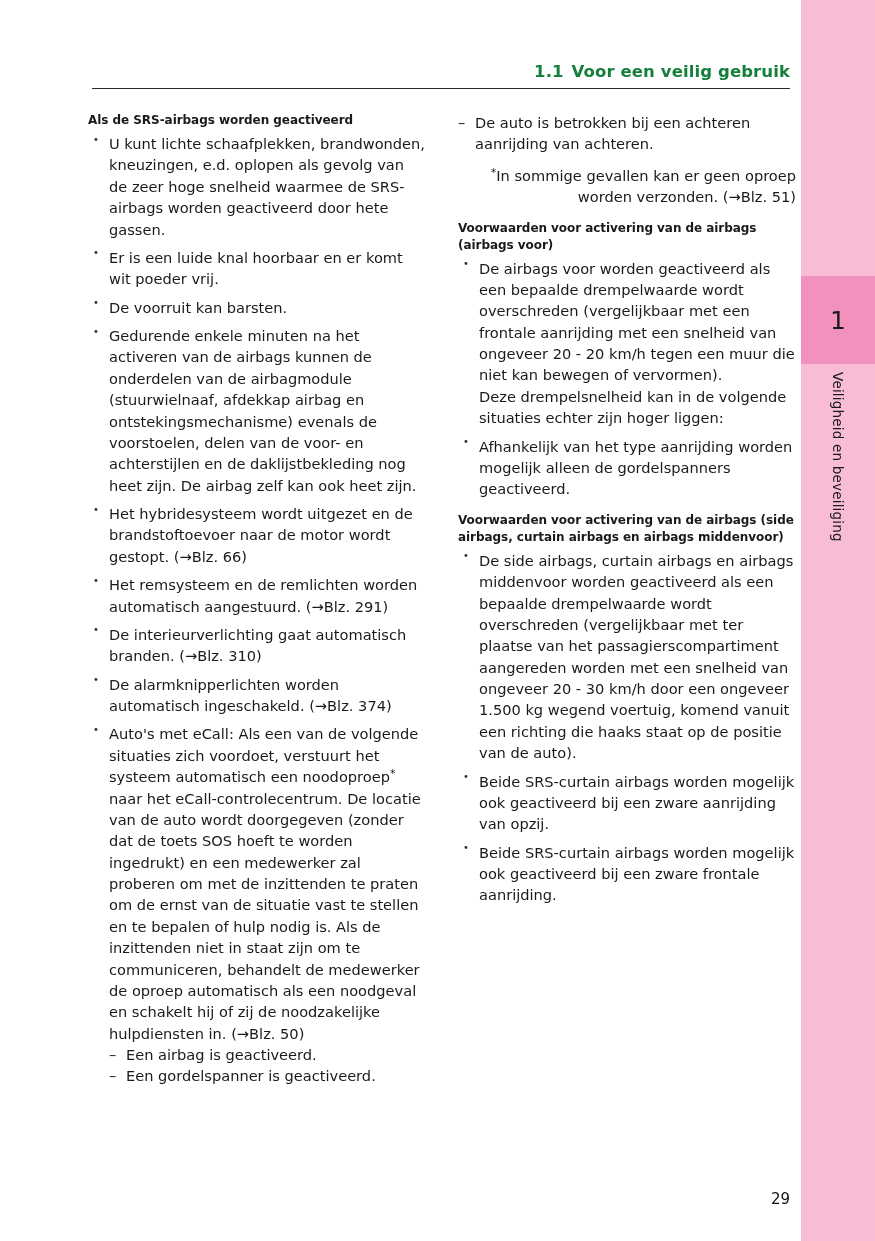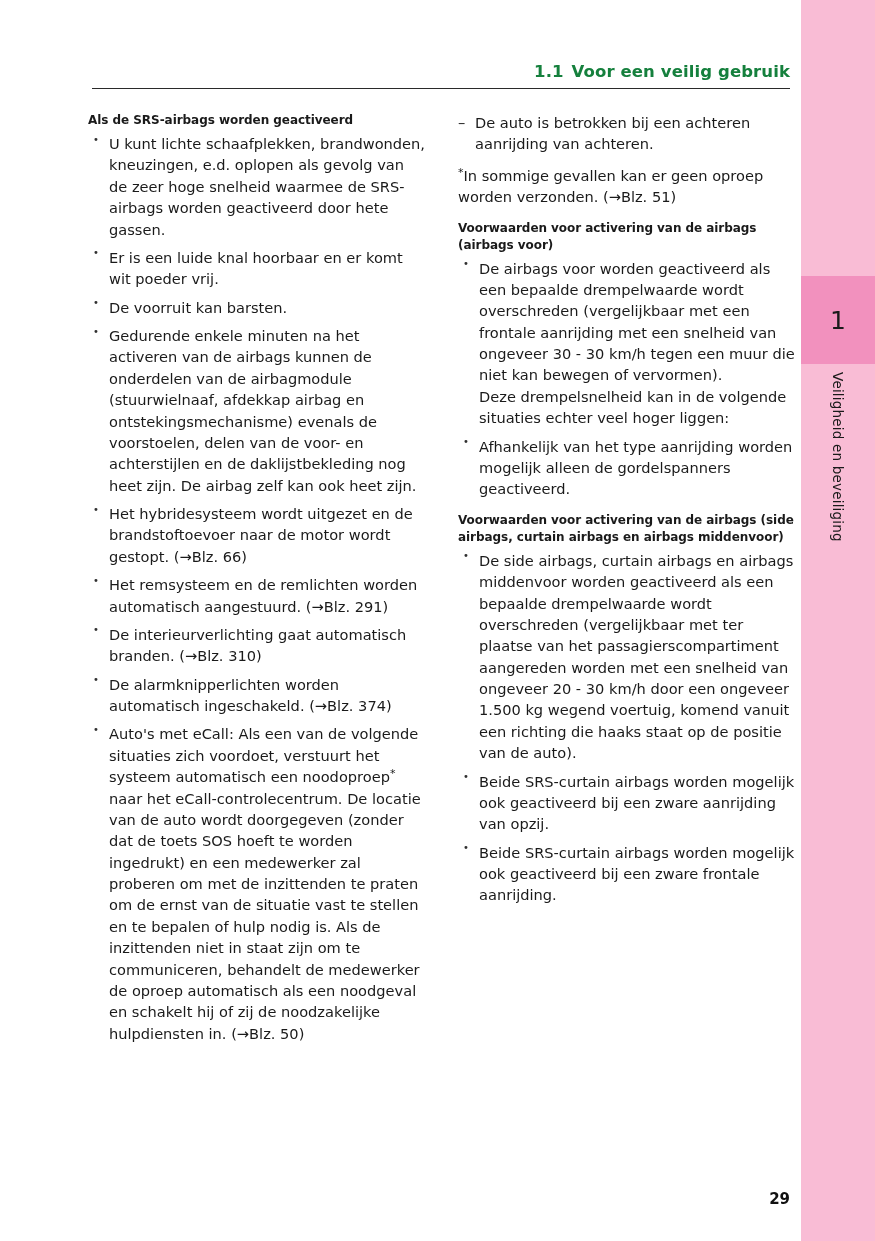--- a/index.html
+++ b/index.html
@@ -149,39 +149,39 @@
   }
   ul.dashes > li.dash::before {
     content: "\2013";
     position: absolute;
     left: 0;
     top: 0;
     color: #252525;
   }
   .dashes-indent { margin-left: 10px; margin-top: 0; }
 
-  .star-note { margin: 0 0 12px 0; }
+  .star-note { margin: 0 0 12px 0; text-align: right; }
   .starsup {
     font-size: 11px;
     vertical-align: 0.45em;
     line-height: 0;
   }
 
   .gap-sm { height: 5px; }
   .gap-md { height: 10px; }
 
   
   #page-number {
     position: absolute;
     left: 0;
     top: 1190px;
     width: 790px;
     text-align: right;
     font-size: 15px;
-    font-weight: bold;
+    font-weight: normal;
     color: #111111;
   }
 </style>
 </head>
 <body>
 
 <div id="page">
 
   <div id="header">
     <div id="header-title">
@@ -200,41 +200,45 @@
         <li class="bullet"><span>U kunt lichte schaafplekken, brandwonden, kneuzingen, e.d. oplopen als gevolg van de zeer hoge snelheid waarmee de SRS-airbags worden geactiveerd door hete gassen.</span></li>
         <li class="bullet"><span>Er is een luide knal hoorbaar en er komt wit poeder vrij.</span></li>
         <li class="bullet"><span>De voorruit kan barsten.</span></li>
         <li class="bullet"><span>Gedurende enkele minuten na het activeren van de airbags kunnen de onderdelen van de airbagmodule (stuurwielnaaf, afdekkap airbag en ontstekingsmechanisme) evenals de voorstoelen, delen van de voor- en achterstijlen en de daklijstbekleding nog heet zijn. De airbag zelf kan ook heet zijn.</span></li>
         <li class="bullet"><span>Het hybridesysteem wordt uitgezet en de brandstoftoevoer naar de motor wordt gestopt. (→Blz. 66)</span></li>
         <li class="bullet"><span>Het remsysteem en de remlichten worden automatisch aangestuurd. (→Blz. 291)</span></li>
         <li class="bullet"><span>De interieurverlichting gaat automatisch branden. (→Blz. 310)</span></li>
         <li class="bullet"><span>De alarmknipperlichten worden automatisch ingeschakeld. (→Blz. 374)</span></li>
         <li class="bullet">
           <span>Auto's met eCall: Als een van de volgende situaties zich voordoet, verstuurt het systeem automatisch een noodoproep</span><span class="starsup">*</span><span> naar het eCall-controlecentrum. De locatie van de auto wordt doorgegeven (zonder dat de toets SOS hoeft te worden ingedrukt) en een medewerker zal proberen om met de inzittenden te praten om de ernst van de situatie vast te stellen en te bepalen of hulp nodig is. Als de inzittenden niet in staat zijn om te communiceren, behandelt de medewerker de oproep automatisch als een noodgeval en schakelt hij of zij de noodzakelijke hulpdiensten in. (→Blz. 50)</span>
+          <ul class="dashes dashes-indent">
+            <li class="dash"><span>Een airbag is geactiveerd.</span></li>
+            <li class="dash"><span>Een gordelspanner is geactiveerd.</span></li>
+          </ul>
         </li>
       </ul>
 
     </div>
 
     <div class="col" id="col-right">
 
       <ul class="dashes dashes-indent">
         <li class="dash"><span>De auto is betrokken bij een achteren aanrijding van achteren.</span></li>
       </ul>
 
       <div class="gap-md"></div>
 
       <div class="star-note"><span class="starsup">*</span><span>In sommige gevallen kan er geen oproep worden verzonden. (→Blz. 51)</span></div>
 
       <div class="sec-head">Voorwaarden voor activering van de airbags (airbags voor)</div>
 
       <ul class="bullets">
         <li class="bullet">
-          <span>De airbags voor worden geactiveerd als een bepaalde drempelwaarde wordt overschreden (vergelijkbaar met een frontale aanrijding met een snelheid van ongeveer 30 - 30 km/h tegen een muur die niet kan bewegen of vervormen).</span>
-          <div class="cont">Deze drempelsnelheid kan in de volgende situaties echter veel hoger liggen:</div>
+          <span>De airbags voor worden geactiveerd als een bepaalde drempelwaarde wordt overschreden (vergelijkbaar met een frontale aanrijding met een snelheid van ongeveer 20 - 20 km/h tegen een muur die niet kan bewegen of vervormen).</span>
+          <div class="cont">Deze drempelsnelheid kan in de volgende situaties echter zijn hoger liggen:</div>
           <ul class="dashes dashes-indent">
           </ul>
         </li>
         <li class="bullet"><span>Afhankelijk van het type aanrijding worden mogelijk alleen de gordelspanners geactiveerd.</span></li>
       </ul>
 
       <div class="gap-sm"></div>
 
       <div class="sec-head">Voorwaarden voor activering van de airbags (side airbags, curtain airbags en airbags middenvoor)</div>
 

